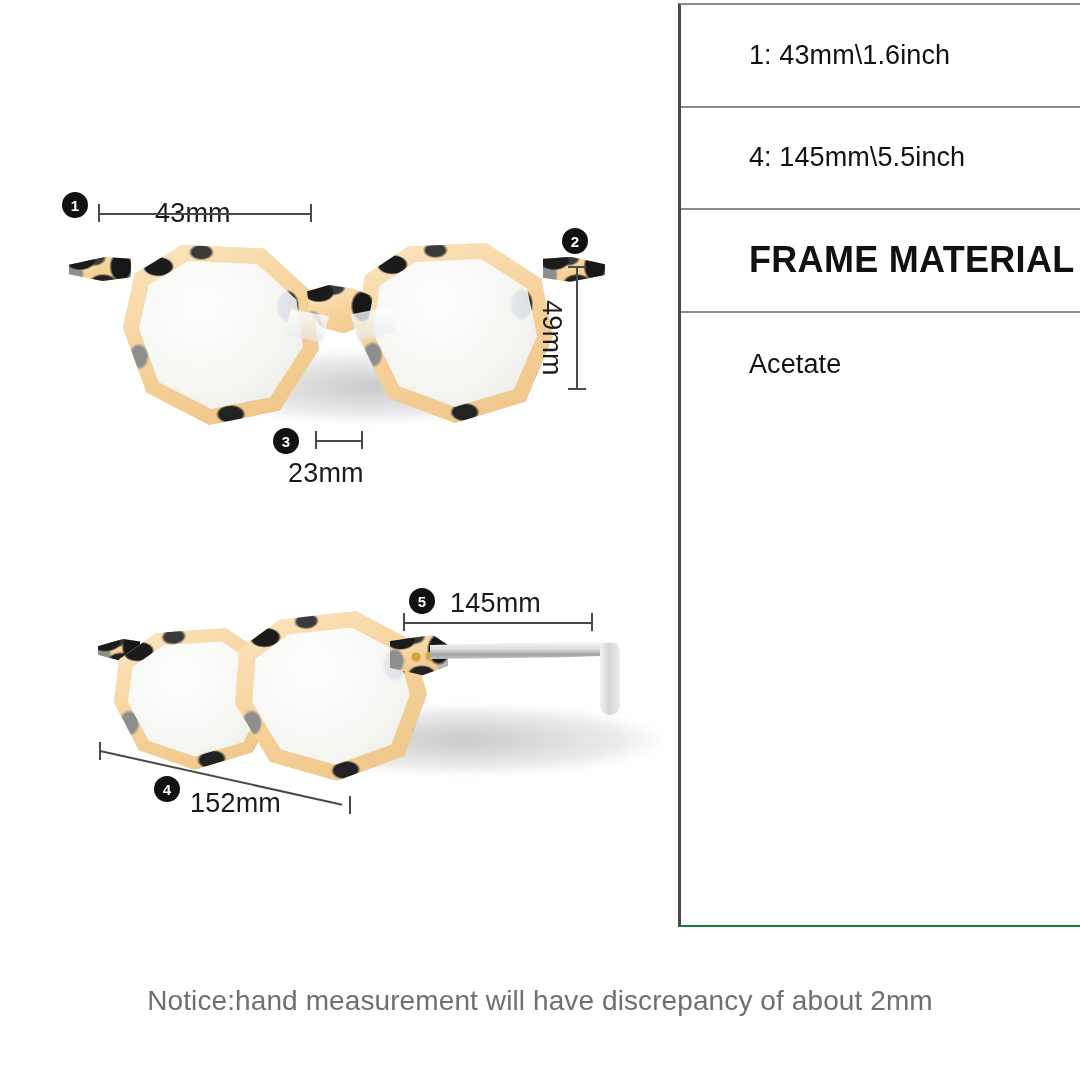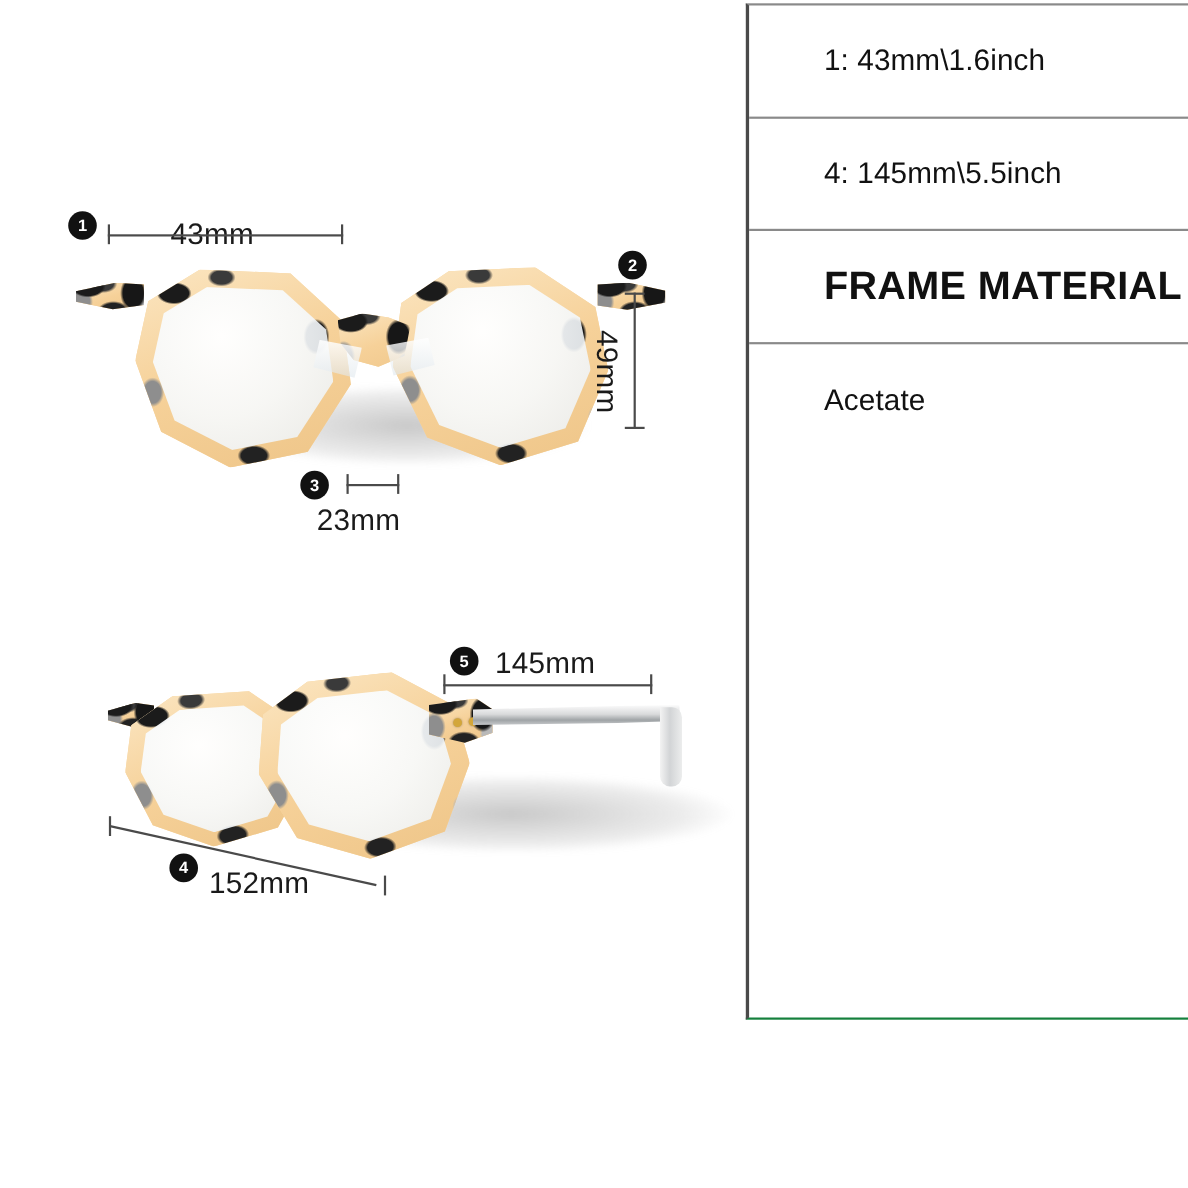--- a/index.html
+++ b/index.html
@@ -241,14 +241,15 @@
       <span class="cell">4: 145mm\5.5inch</span>
     </div>
     <div class="spec-row">
       <span class="cell heading">FRAME MATERIAL</span>
     </div>
     <div class="spec-row">
       <span class="cell">Acetate</span>
     </div>
   </div>
 
+  <div class="notice">Notice:hand measurement will have discrepancy of about 2mm</div>
 
 </div>
 
 </body></html>

